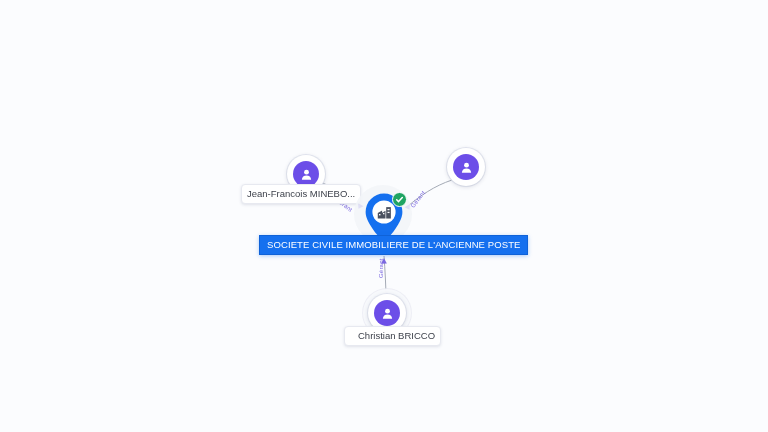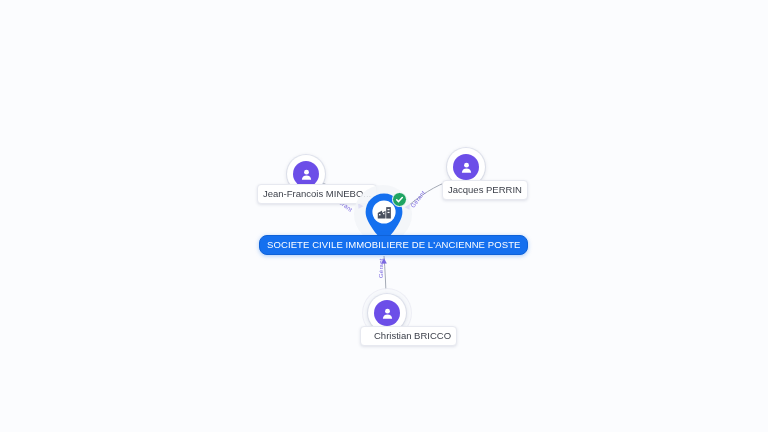--- a/index.html
+++ b/index.html
@@ -66,21 +66,20 @@
     background: #ffffff;
     border: 1px solid #e7e9f0;
     border-radius: 4px;
     color: #3b3f49;
     font-size: 9.5px;
     line-height: 1;
     padding: 4px 5px 4px 5px;
     white-space: nowrap;
     box-shadow: 0 1px 3px rgba(40,50,90,0.13);
     z-index: 7;
-    margin-left: 16px;
   }
 
   
   #company-node {
     position: absolute;
     z-index: 8;
   }
   .pin-halo {
     position: absolute;
     left: -9px;
@@ -124,21 +123,21 @@
     justify-content: center;
     z-index: 4;
     box-sizing: border-box;
   }
 
   
   #company-label {
     position: absolute;
     background: #1570ef;
     border: 1px solid #0f62d8;
-    border-radius: 8px;
+    border-radius: 0;
     color: #ffffff;
     font-size: 9.5px;
     letter-spacing: 0.1px;
     line-height: 1;
     padding: 4px 7px;
     white-space: nowrap;
     box-shadow: 0 1px 4px rgba(21,112,239,0.35);
     z-index: 9;
   }
 
@@ -188,21 +187,20 @@
   <div class="node-label" style="left:241px; top:184px;">Jean-Francois MINEBO...</div>
 
   <div class="person-node" style="left:447px; top:148px;">
     <span class="avatar-disc">
       <svg width="15" height="15" viewBox="0 0 24 24" fill="#ffffff">
         <circle cx="12" cy="8.2" r="3.9"></circle>
         <path d="M4.6 20.2c0-4.1 3.3-6.6 7.4-6.6s7.4 2.5 7.4 6.6z"></path>
       </svg>
     </span>
   </div>
-  <div class="node-label" style="left:426px; top:180px;">Jacques PERRIN</div>
 
   <div class="person-node ringed" style="left:368px; top:294px;">
     <span class="avatar-disc">
       <svg width="15" height="15" viewBox="0 0 24 24" fill="#ffffff">
         <circle cx="12" cy="8.2" r="3.9"></circle>
         <path d="M4.6 20.2c0-4.1 3.3-6.6 7.4-6.6s7.4 2.5 7.4 6.6z"></path>
       </svg>
     </span>
   </div>
   <div class="node-label" style="left:344px; top:326px;padding-left:13px;">Christian BRICCO</div>

